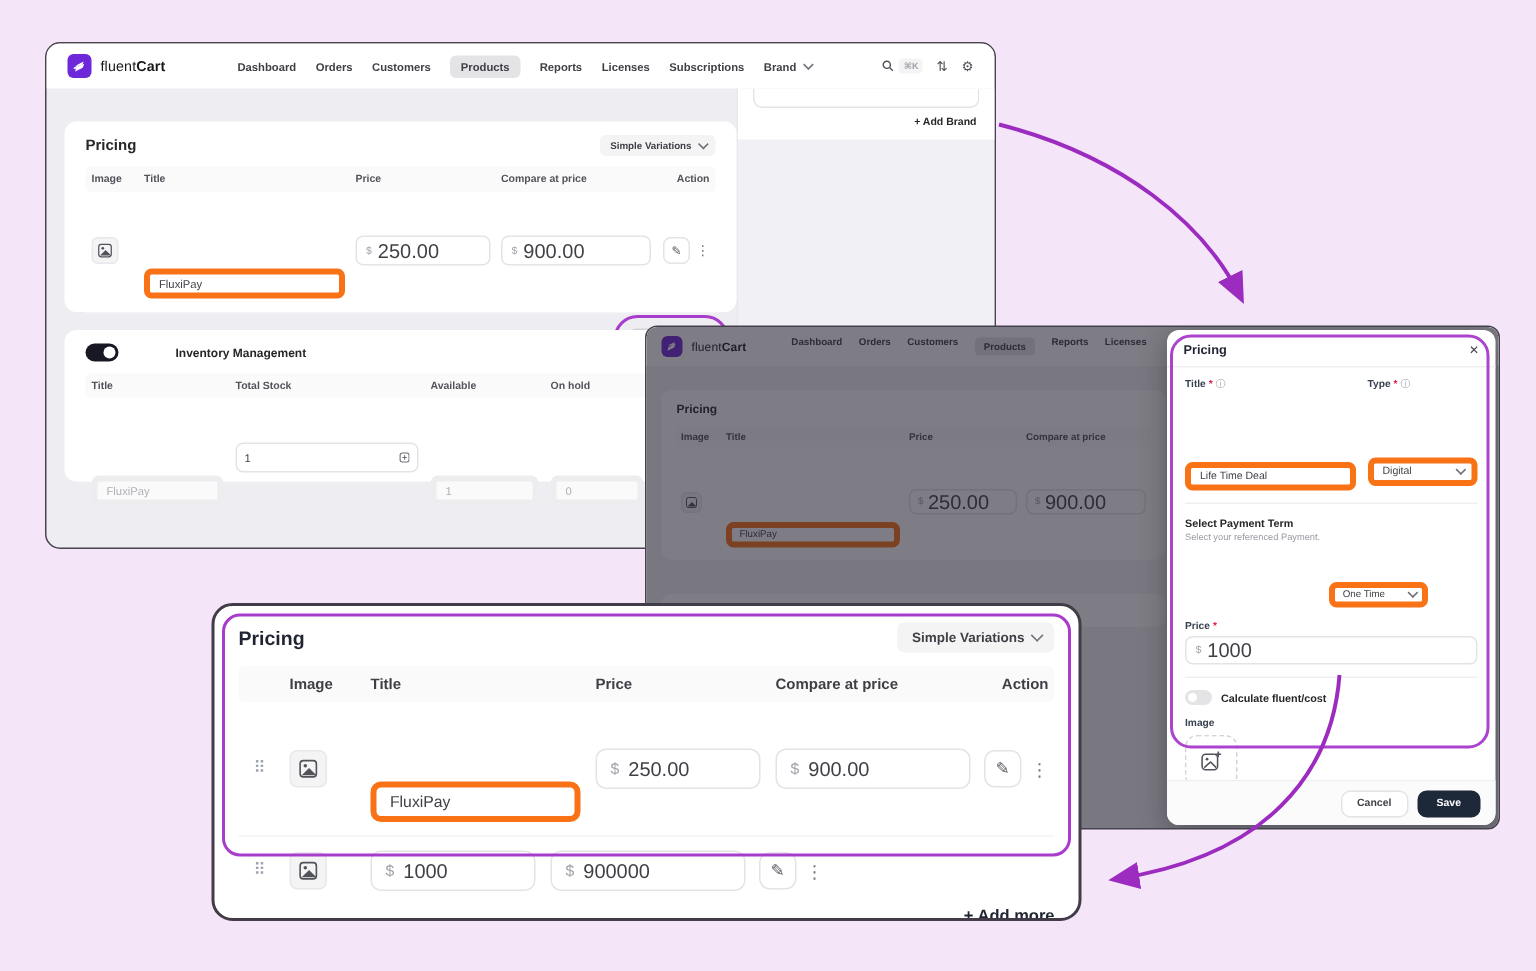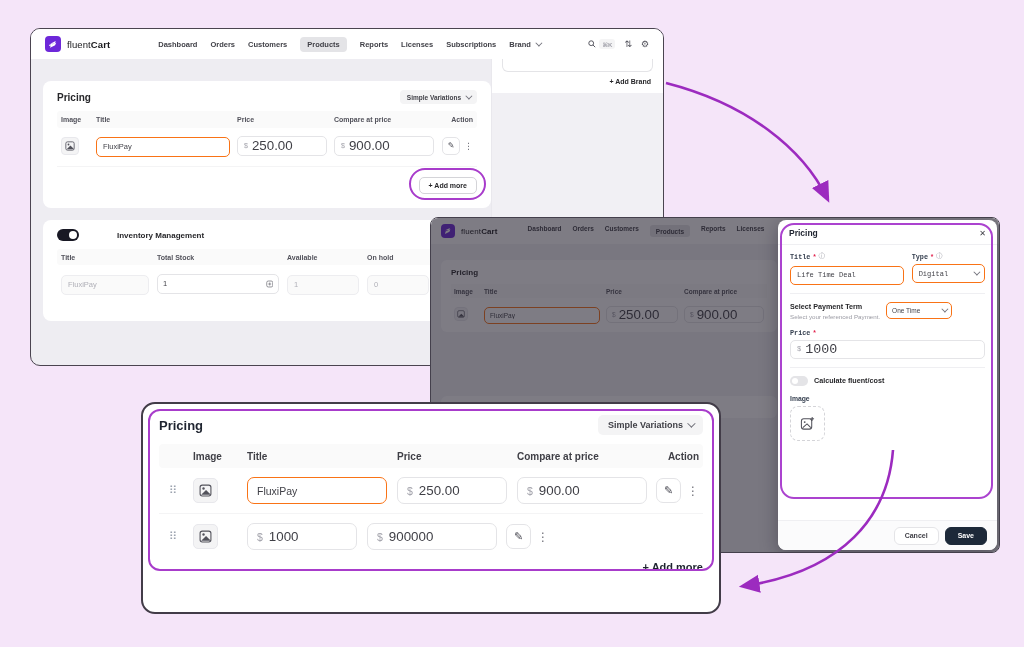--- a/index.html
+++ b/index.html
@@ -6,21 +6,21 @@
   html,body { width:1024px; height:647px; }
   body { font-family:"Liberation Sans","DejaVu Sans",sans-serif; background:#f5e5f9; position:relative; overflow:hidden; color:#27272a; }
   .stage { position:absolute; inset:0;border-radius:30px; }
 
   
   .chev { display:inline-block; width:5px; height:5px; border-right:1.3px solid #71717a; border-bottom:1.3px solid #71717a; transform:rotate(45deg) translateY(-2px); margin-left:4px; }
   .toggle { border-radius:999px; position:relative; flex:none; }
   .toggle.on { background:#181824; }
   .toggle.off { background:#e4e4e7; }
   .toggle .knob { position:absolute; top:2px; background:#fff; border-radius:50%; }
-  .input { background:#fff; border:1px solid #f97316; border-radius:5px; color:#3f3f46; font-family:inherit; }
+  .input { background:#fff; border:4px solid #f97316; border-radius:5px; color:#3f3f46; font-family:inherit;margin-top:44px; }
   .input:disabled, .input.dis { background:#fafafa; border-color:#ededf0; color:#b0b0b8; }
   .pricefield { display:flex; align-items:center; background:#fff; border:1px solid #e4e4e7; border-radius:5px; }
   .pricefield .cur { color:#a1a1aa; flex:none; }
   .pricefield input { border:none; outline:none; width:100%; min-width:0; font-family:inherit; color:#3f3f46; background:transparent; }
   .thumb { background:#f4f4f5; border:1px solid #e8e8ec; border-radius:4px; display:flex; align-items:center; justify-content:center; flex:none; }
   .iconbtn { background:#fff; border:1px solid #e4e4e7; display:flex; align-items:center; justify-content:center; color:#52525b; flex:none; }
   .kebab { color:#71717a; flex:none; }
   .pill { background:#f4f4f5; border:none; border-radius:4px; color:#3f3f46; font-weight:600; display:inline-flex; align-items:center; font-family:inherit; }
 
   
@@ -94,21 +94,21 @@
   .w2-invrow .tgl-label { font-size:7px; }
   .w2-overlay { position:absolute; inset:0; background:rgba(33,30,43,.58); }
 
   .modal { position:absolute; top:2px; right:2px; bottom:2px; width:219px; background:#fff; border-radius:8px; box-shadow:0 4px 18px rgba(20,16,30,.35); }
   .modal-hd { display:flex; align-items:center; justify-content:space-between; padding:8px 11px 6px; border-bottom:1px solid #efeff2; }
   .modal-title { font-size:8.5px; font-weight:800; color:#1f2430; }
   .modal-x { font-size:8px; color:#3f3f46; background:none; border:none; font-family:inherit; }
   .highlight { position:absolute; left:2px; right:4px; top:3px; height:276px; border:2px solid #ab43cf; border-radius:14px; pointer-events:none; z-index:3; }
   .modal-body { padding:7px 12px; }
   .f-row { display:flex; gap:8px; }
-  .f-col { min-width:0;font-family:Liberation Mono, monospace; }
+  .f-col { min-width:0; }
   .f-label { font-size:6.8px; font-weight:700; color:#374151; margin-bottom:3px; display:flex; align-items:center; gap:2px; }
   .req { color:#e11d48; } .info { color:#a1a1aa; font-size:6.5px; font-weight:400; }
   .in-md { height:19px; font-size:7px; padding:0 6px; width:100%; }
   .sel { display:flex; align-items:center; justify-content:space-between; }
   .divider { border-top:1px solid #efeff2; margin:8px 0; }
   .pay-row { display:flex; align-items:flex-start; justify-content:flex-start; gap:6px; }
   .pay-title { font-size:7.2px; font-weight:800; color:#27272a; }
   .pay-sub { font-size:6.2px; color:#9a9aa3; margin-top:2px; }
   .sel-sm { width:66px; height:17px; font-size:6.5px; padding:0 5px; flex:none; }
   .pf-md { height:19px; padding:0 6px; gap:4px; font-size:7px; }

